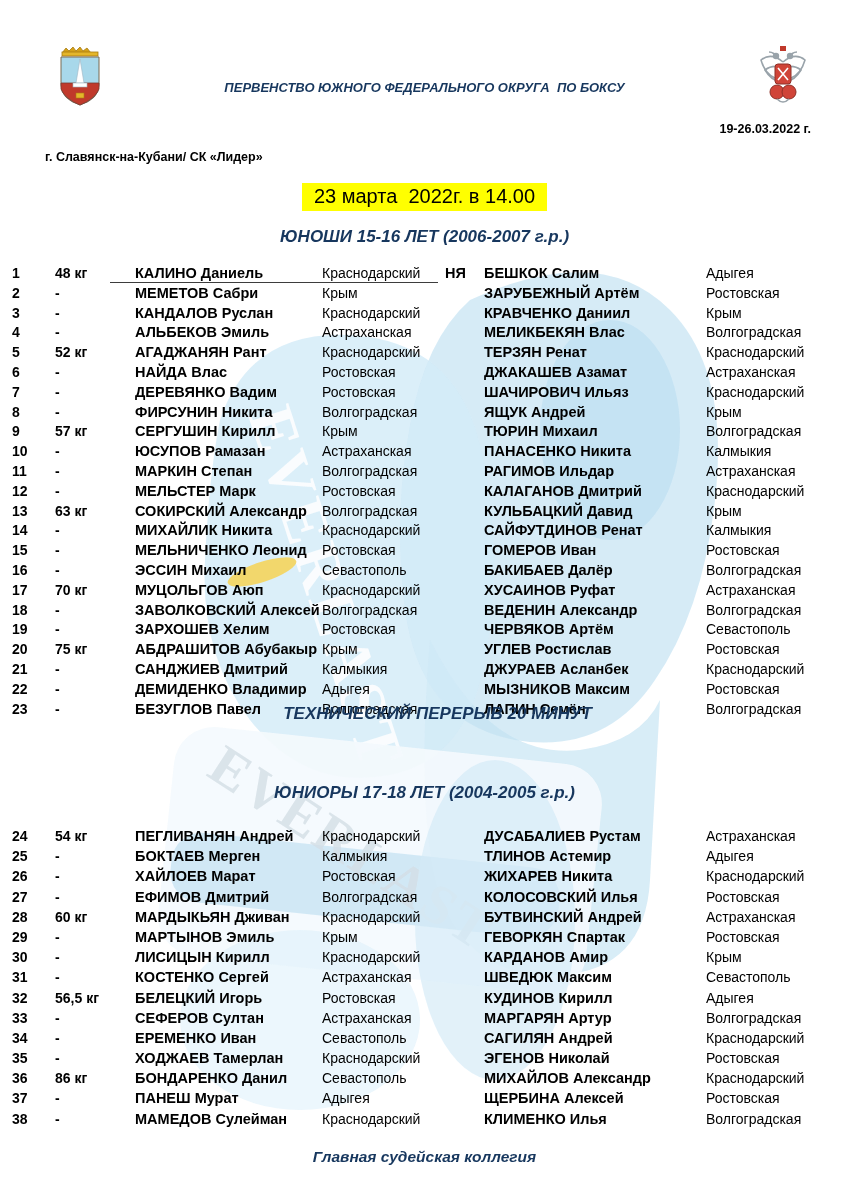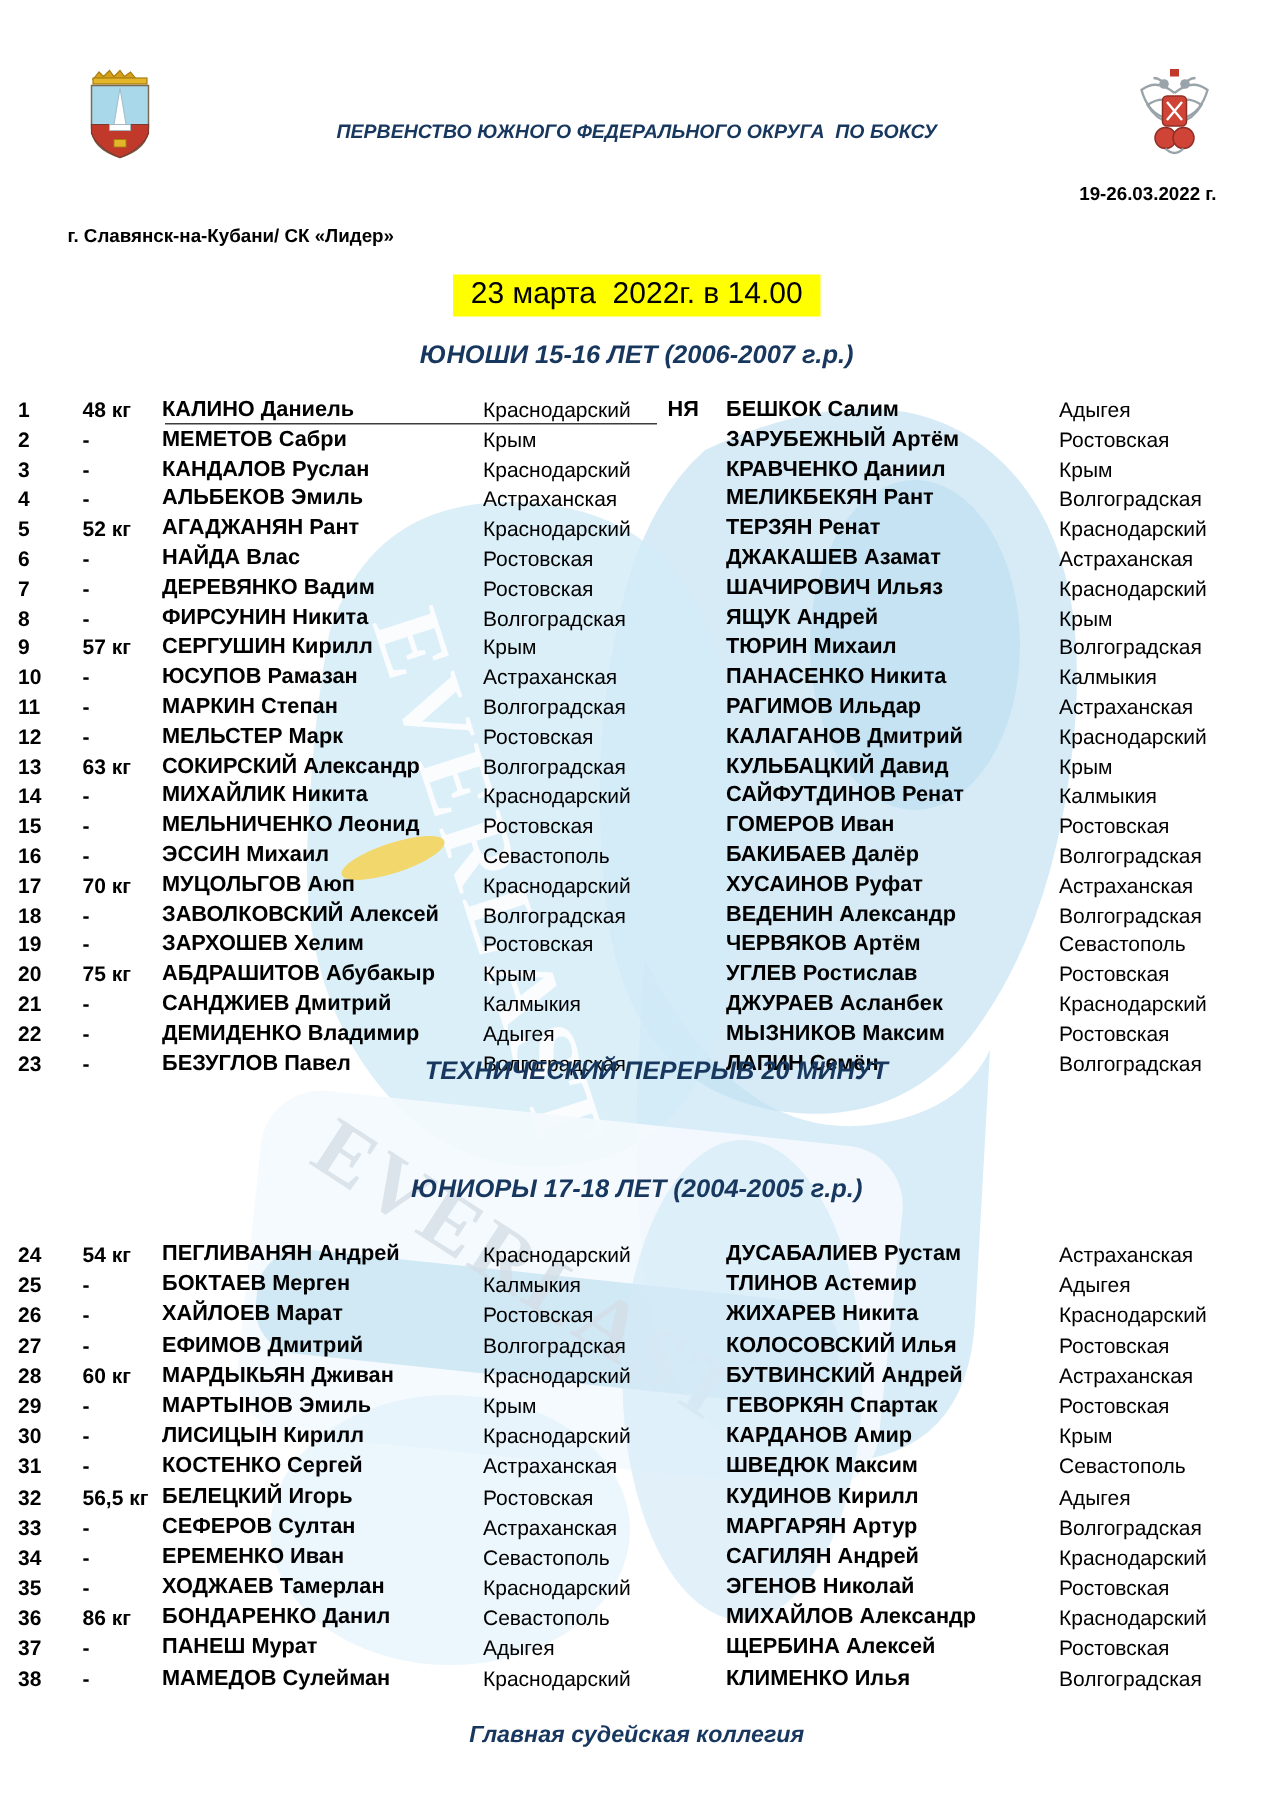--- a/index.html
+++ b/index.html
@@ -50,21 +50,21 @@
   
   .rows{position:absolute;left:0;width:849px;}
   .rows-1{top:264px;}
   .rows-2{top:826px;}
   .trow{position:relative;width:849px;}
   .rows-1 .trow{height:19.8px;line-height:19.8px;}
   .rows-2 .trow{height:20.2px;line-height:20.2px;}
   .cell{position:absolute;top:0;height:100%;white-space:nowrap;}
   .c-no{left:12px;font-weight:bold;font-size:14px;}
   .c-wt{left:55px;font-weight:bold;font-size:14px;}
-  .c-n1{left:108px;font-weight:bold;font-size:14.5px;text-align:center;}
+  .c-n1{left:135px;font-weight:bold;font-size:14.5px;text-align:center;}
   .c-r1{left:322px;font-size:14px;}
   .c-st{left:445px;font-weight:bold;font-size:14.5px;}
   .c-n2{left:484px;font-weight:bold;font-size:14.5px;}
   .c-r2{left:706px;font-size:14px;}
   .win-underline::after{
     content:"";
     position:absolute;
     left:110px;width:328px;
     bottom:1px;
     border-top:1.6px solid #3d3d3d;
@@ -165,21 +165,21 @@
           <span class="cell c-st"></span>
           <span class="cell c-n2">КРАВЧЕНКО Даниил</span>
           <span class="cell c-r2">Крым</span>
         </div>
         <div class="trow">
           <span class="cell c-no">4</span>
           <span class="cell c-wt">-</span>
           <span class="cell c-n1">АЛЬБЕКОВ Эмиль</span>
           <span class="cell c-r1">Астраханская</span>
           <span class="cell c-st"></span>
-          <span class="cell c-n2">МЕЛИКБЕКЯН Рант</span>
+          <span class="cell c-n2">МЕЛИКБЕКЯН Влас</span>
           <span class="cell c-r2">Волгоградская</span>
         </div>
         <div class="trow">
           <span class="cell c-no">5</span>
           <span class="cell c-wt">52 кг</span>
           <span class="cell c-n1">АГАДЖАНЯН Рант</span>
           <span class="cell c-r1">Краснодарский</span>
           <span class="cell c-st"></span>
           <span class="cell c-n2">ТЕРЗЯН Ренат</span>
           <span class="cell c-r2">Краснодарский</span>

